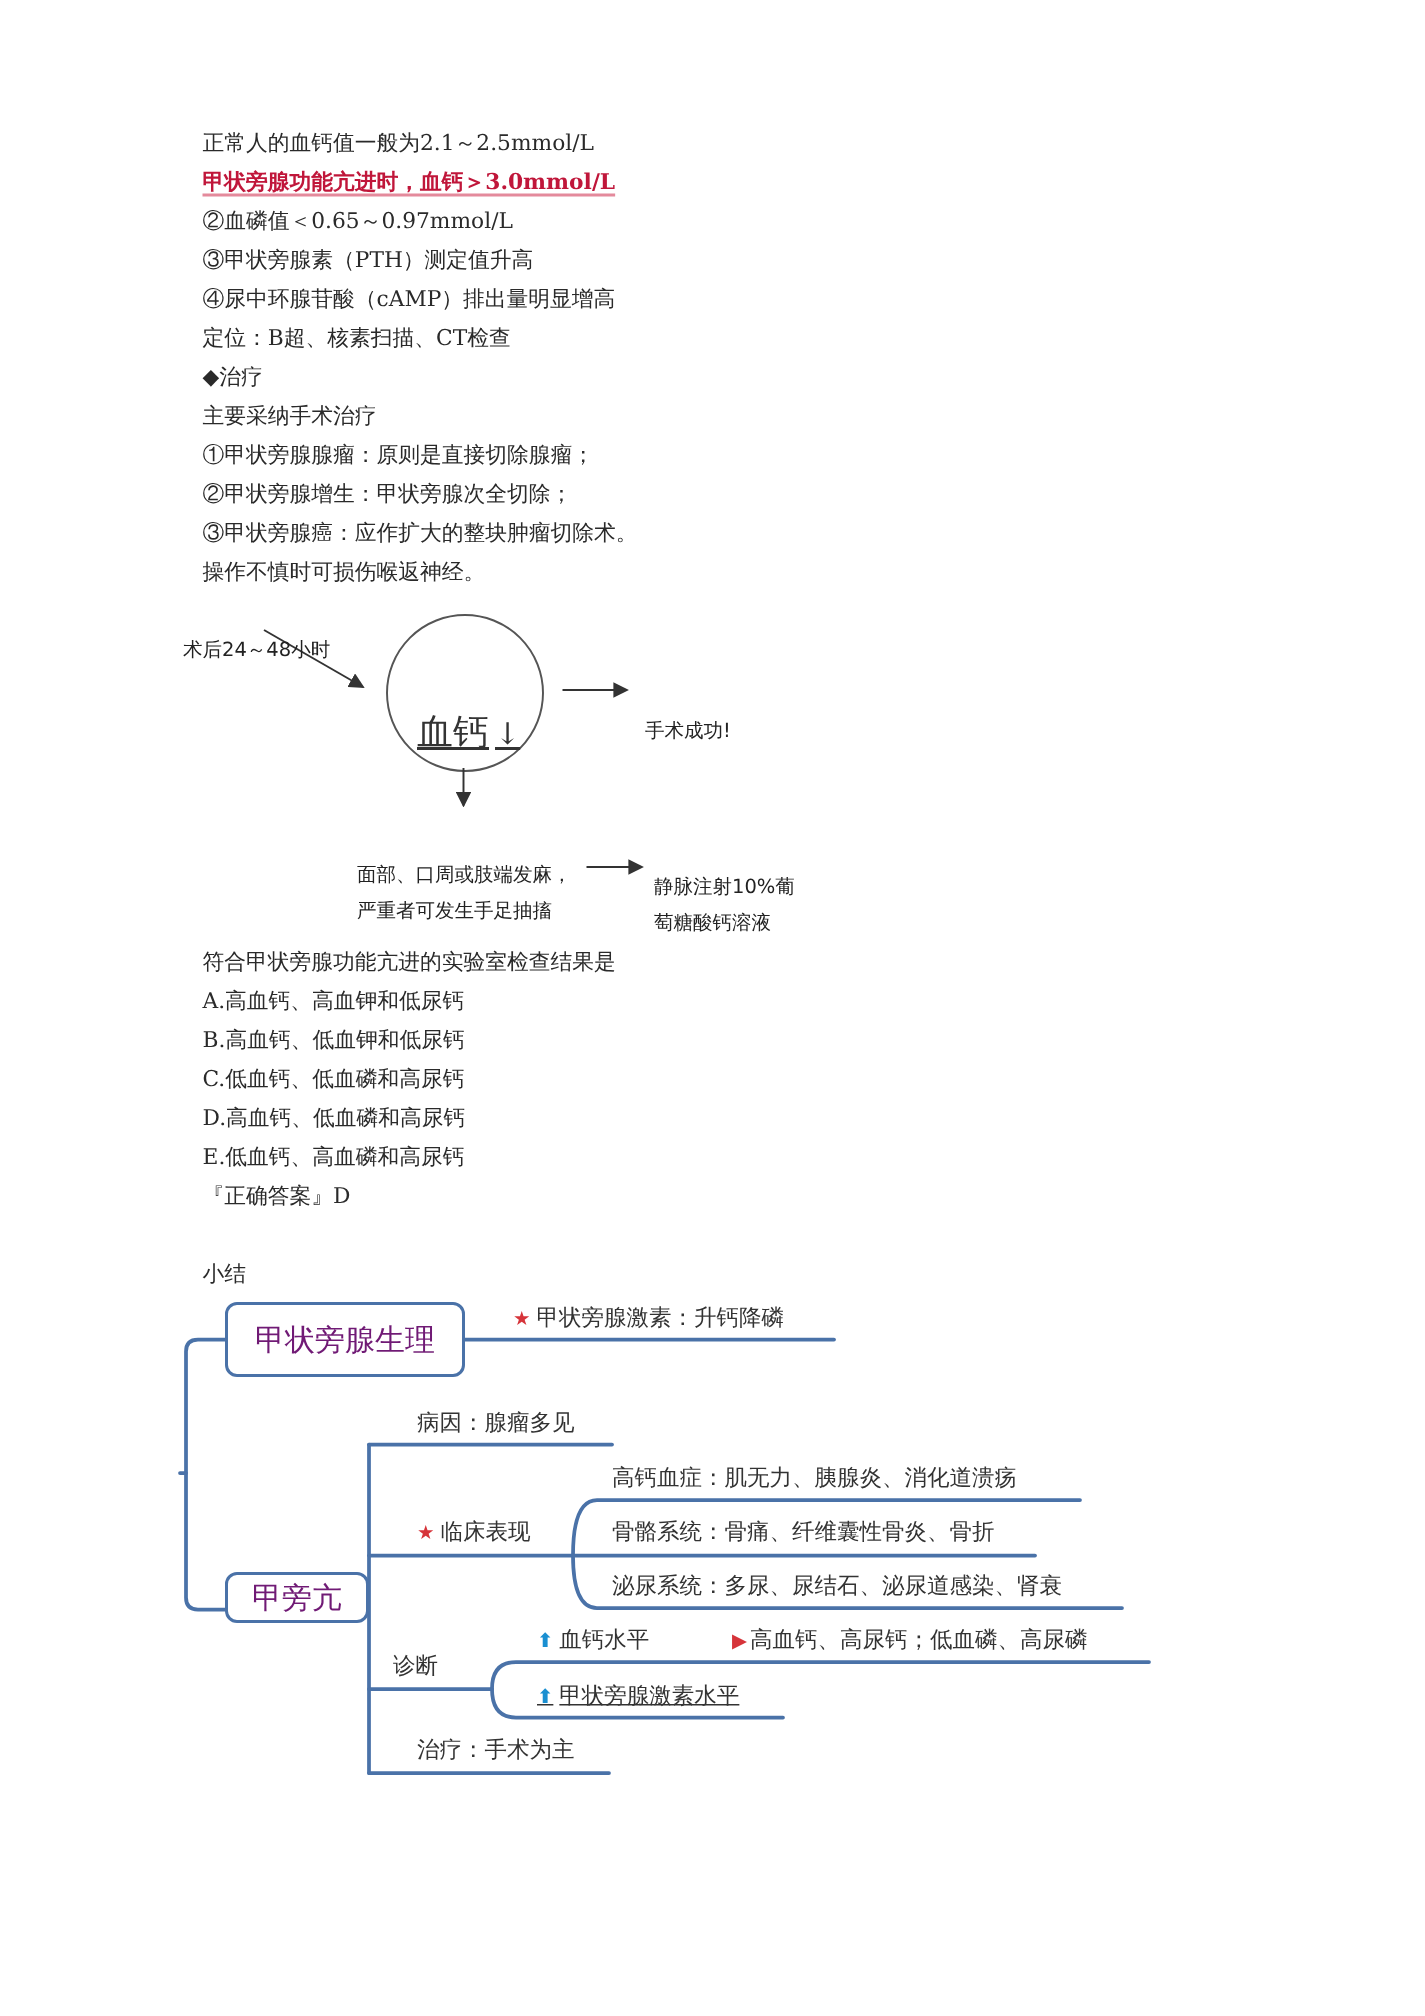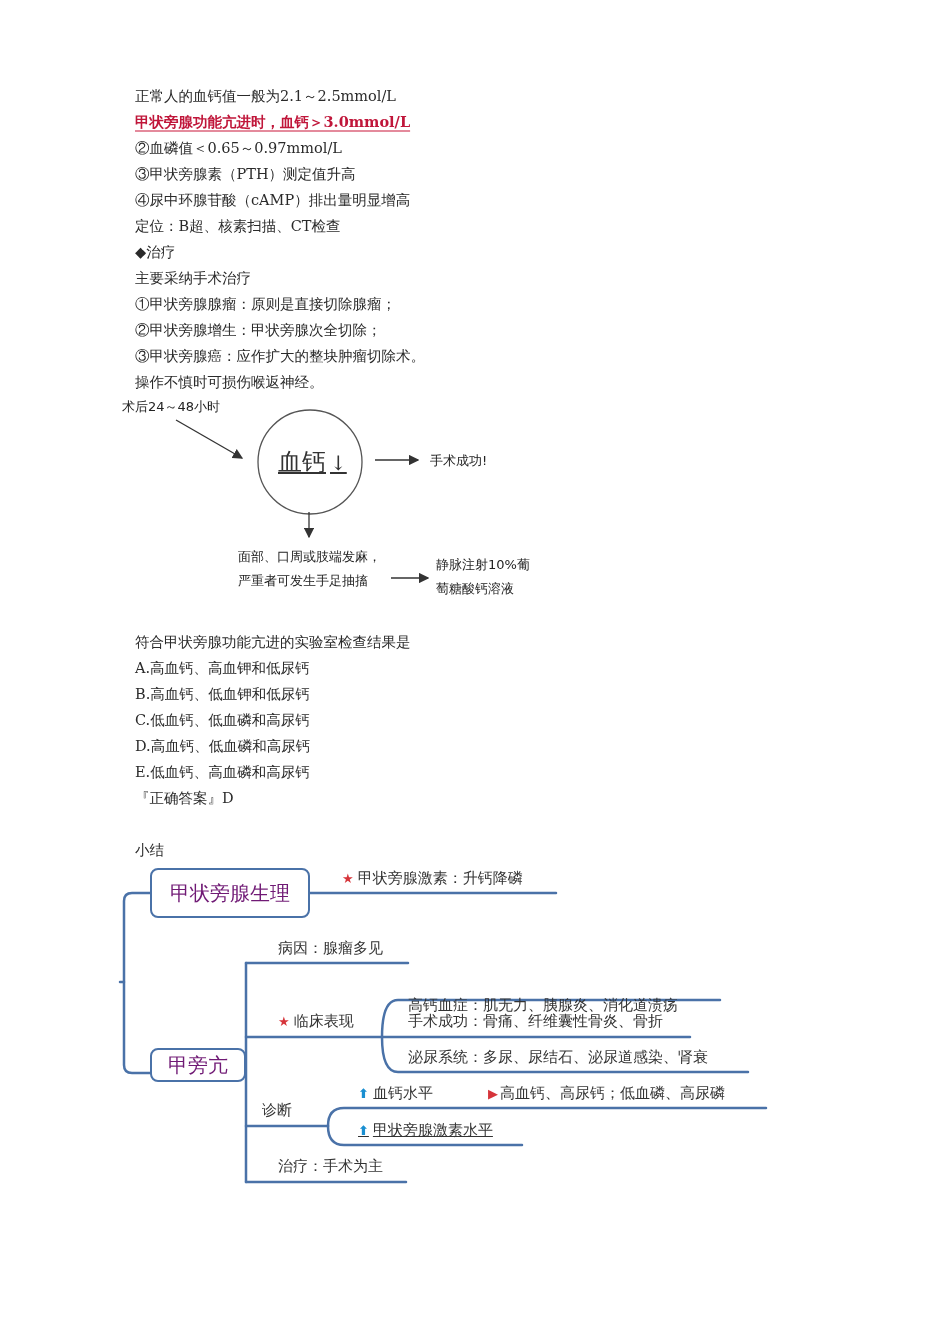--- a/index.html
+++ b/index.html
@@ -1,20 +1,20 @@
 <!DOCTYPE html>
 <html><head>
 <meta charset="utf-8">
 <style>
   html, body { margin:0; padding:0; background:#ffffff; }
   body { width:950px; height:1344px; position:relative; overflow:hidden;
          font-family:"DejaVu Serif","Liberation Serif",serif; color:#222; }
   .line { position:absolute; left:120px; font-size:14.5px; line-height:20px; white-space:nowrap; color:#2a2a2a;margin-left:15px; }
   .red { color:#c0163a; font-weight:bold; text-decoration:underline; text-decoration-color:#e48a9c; text-underline-offset:3px; text-decoration-thickness:2px; }
-  .flow { position:absolute; font-family:"DejaVu Sans","Liberation Sans",sans-serif; font-size:13px; color:#222; white-space:nowrap; }
+  .flow { position:absolute; font-family:"DejaVu Sans","Liberation Sans",sans-serif; font-size:13px; color:#222; white-space:nowrap;margin-top:26px; }
   .mm-text { position:absolute; font-family:"DejaVu Sans","Liberation Sans",sans-serif; font-size:15px; color:#333; white-space:nowrap; line-height:20px; }
   .mm-box { position:absolute; border:2.5px solid #4a72a8; border-radius:8px; background:#fff;
             font-family:"DejaVu Sans","Liberation Sans",sans-serif; color:#701a75; display:flex; align-items:center; justify-content:center; box-sizing:border-box; }
   svg.layer { position:absolute; left:0; top:0; }
   .star { color:#d6343a; font-size:13px; margin-right:4px; }
   .uparrow { color:#1a8fd1; font-size:13px; margin-right:4px; font-weight:bold; }
   .flag { color:#d6343a; font-size:13px; margin-right:2px; }
 </style>
 </head>
 <body>
@@ -92,22 +92,22 @@
   <span class="star">★</span><span>甲状旁腺激素：升钙降磷</span>
 </div>
 
 <div class="mm-box" style="left:150px; top:1048px; width:96px; height:34px; font-size:20px;">甲旁亢</div>
 
 <div class="mm-text" style="left:278px; top:938px;">病因：腺瘤多见</div>
 
 <div class="mm-text" style="left:278px; top:1011px;">
   <span class="star">★</span><span>临床表现</span>
 </div>
-<div class="mm-text" style="left:408px; top:975px;margin-top:20px;">高钙血症：肌无力、胰腺炎、消化道溃疡</div>
-<div class="mm-text" style="left:408px; top:1011px;">手术成功：骨痛、纤维囊性骨炎、骨折</div>
+<div class="mm-text" style="left:408px; top:975px;">高钙血症：肌无力、胰腺炎、消化道溃疡</div>
+<div class="mm-text" style="left:408px; top:1011px;">骨骼系统：骨痛、纤维囊性骨炎、骨折</div>
 <div class="mm-text" style="left:408px; top:1047px;">泌尿系统：多尿、尿结石、泌尿道感染、肾衰</div>
 
 <div class="mm-text" style="left:262px; top:1100px;text-align:center;">诊断</div>
 <div class="mm-text" style="left:358px; top:1083px;">
   <span class="uparrow">⬆</span><span>血钙水平</span>
 </div>
 <div class="mm-text" style="left:488px; top:1083px;">
   <span class="flag">▶</span><span>高血钙、高尿钙；低血磷、高尿磷</span>
 </div>
 <div class="mm-text" style="left:358px; top:1120px;text-decoration:underline;">

